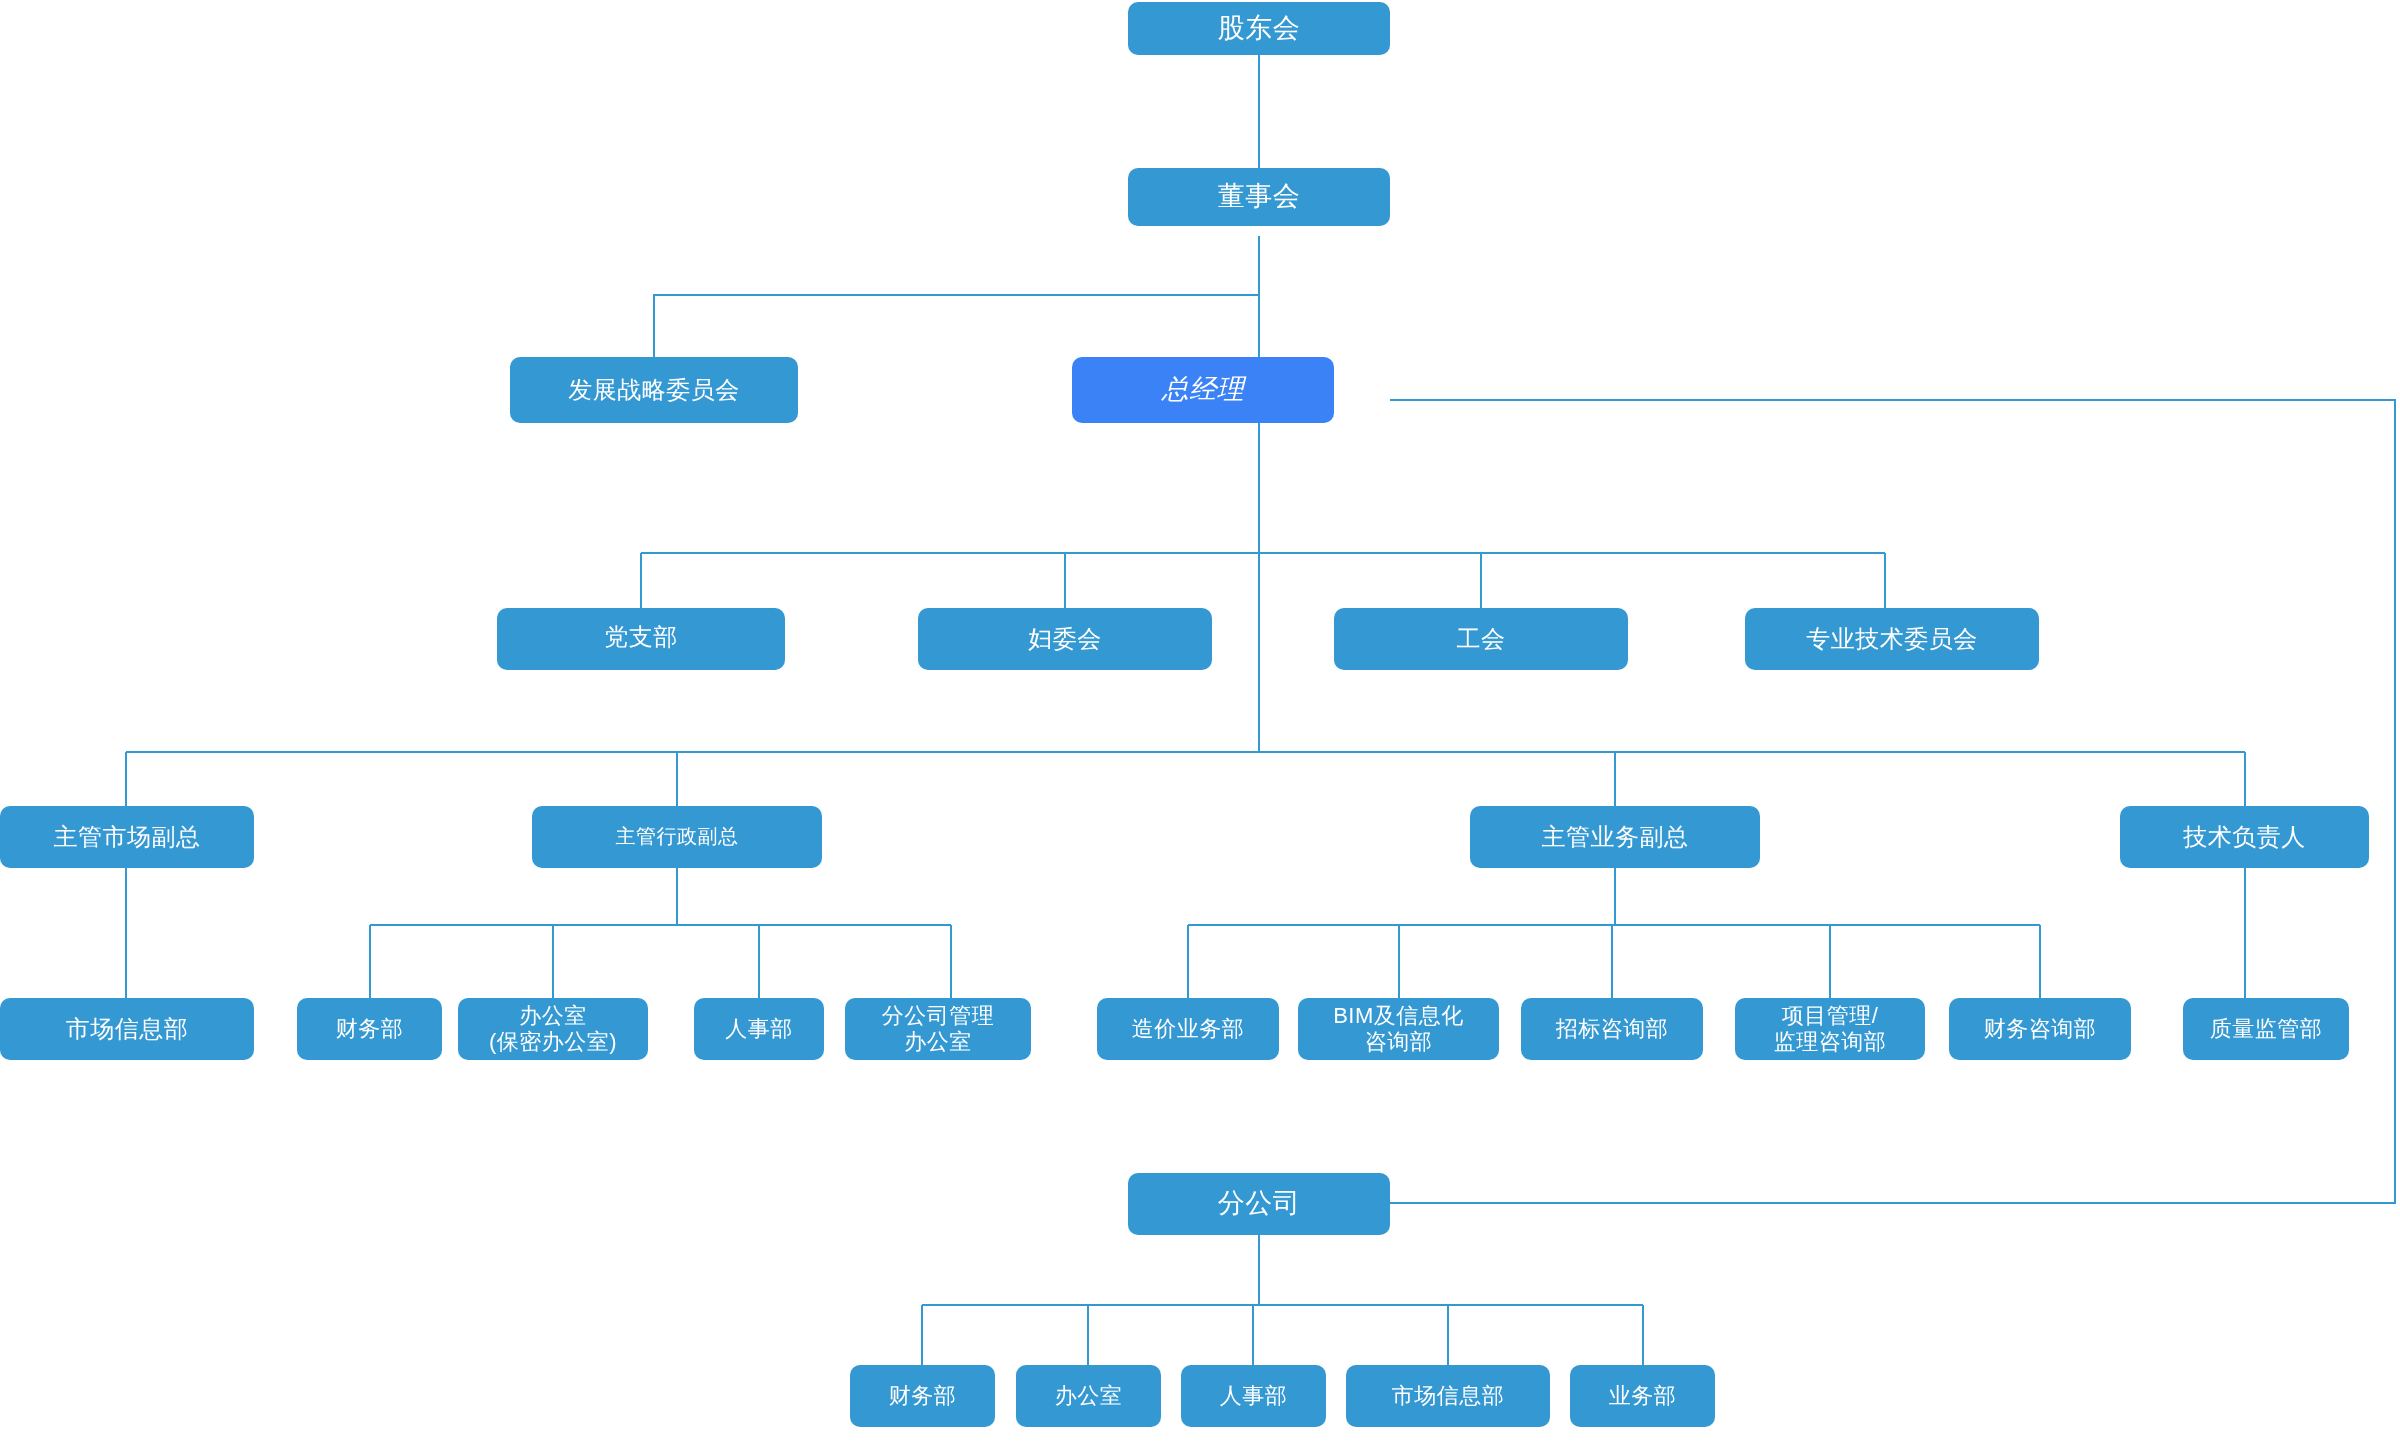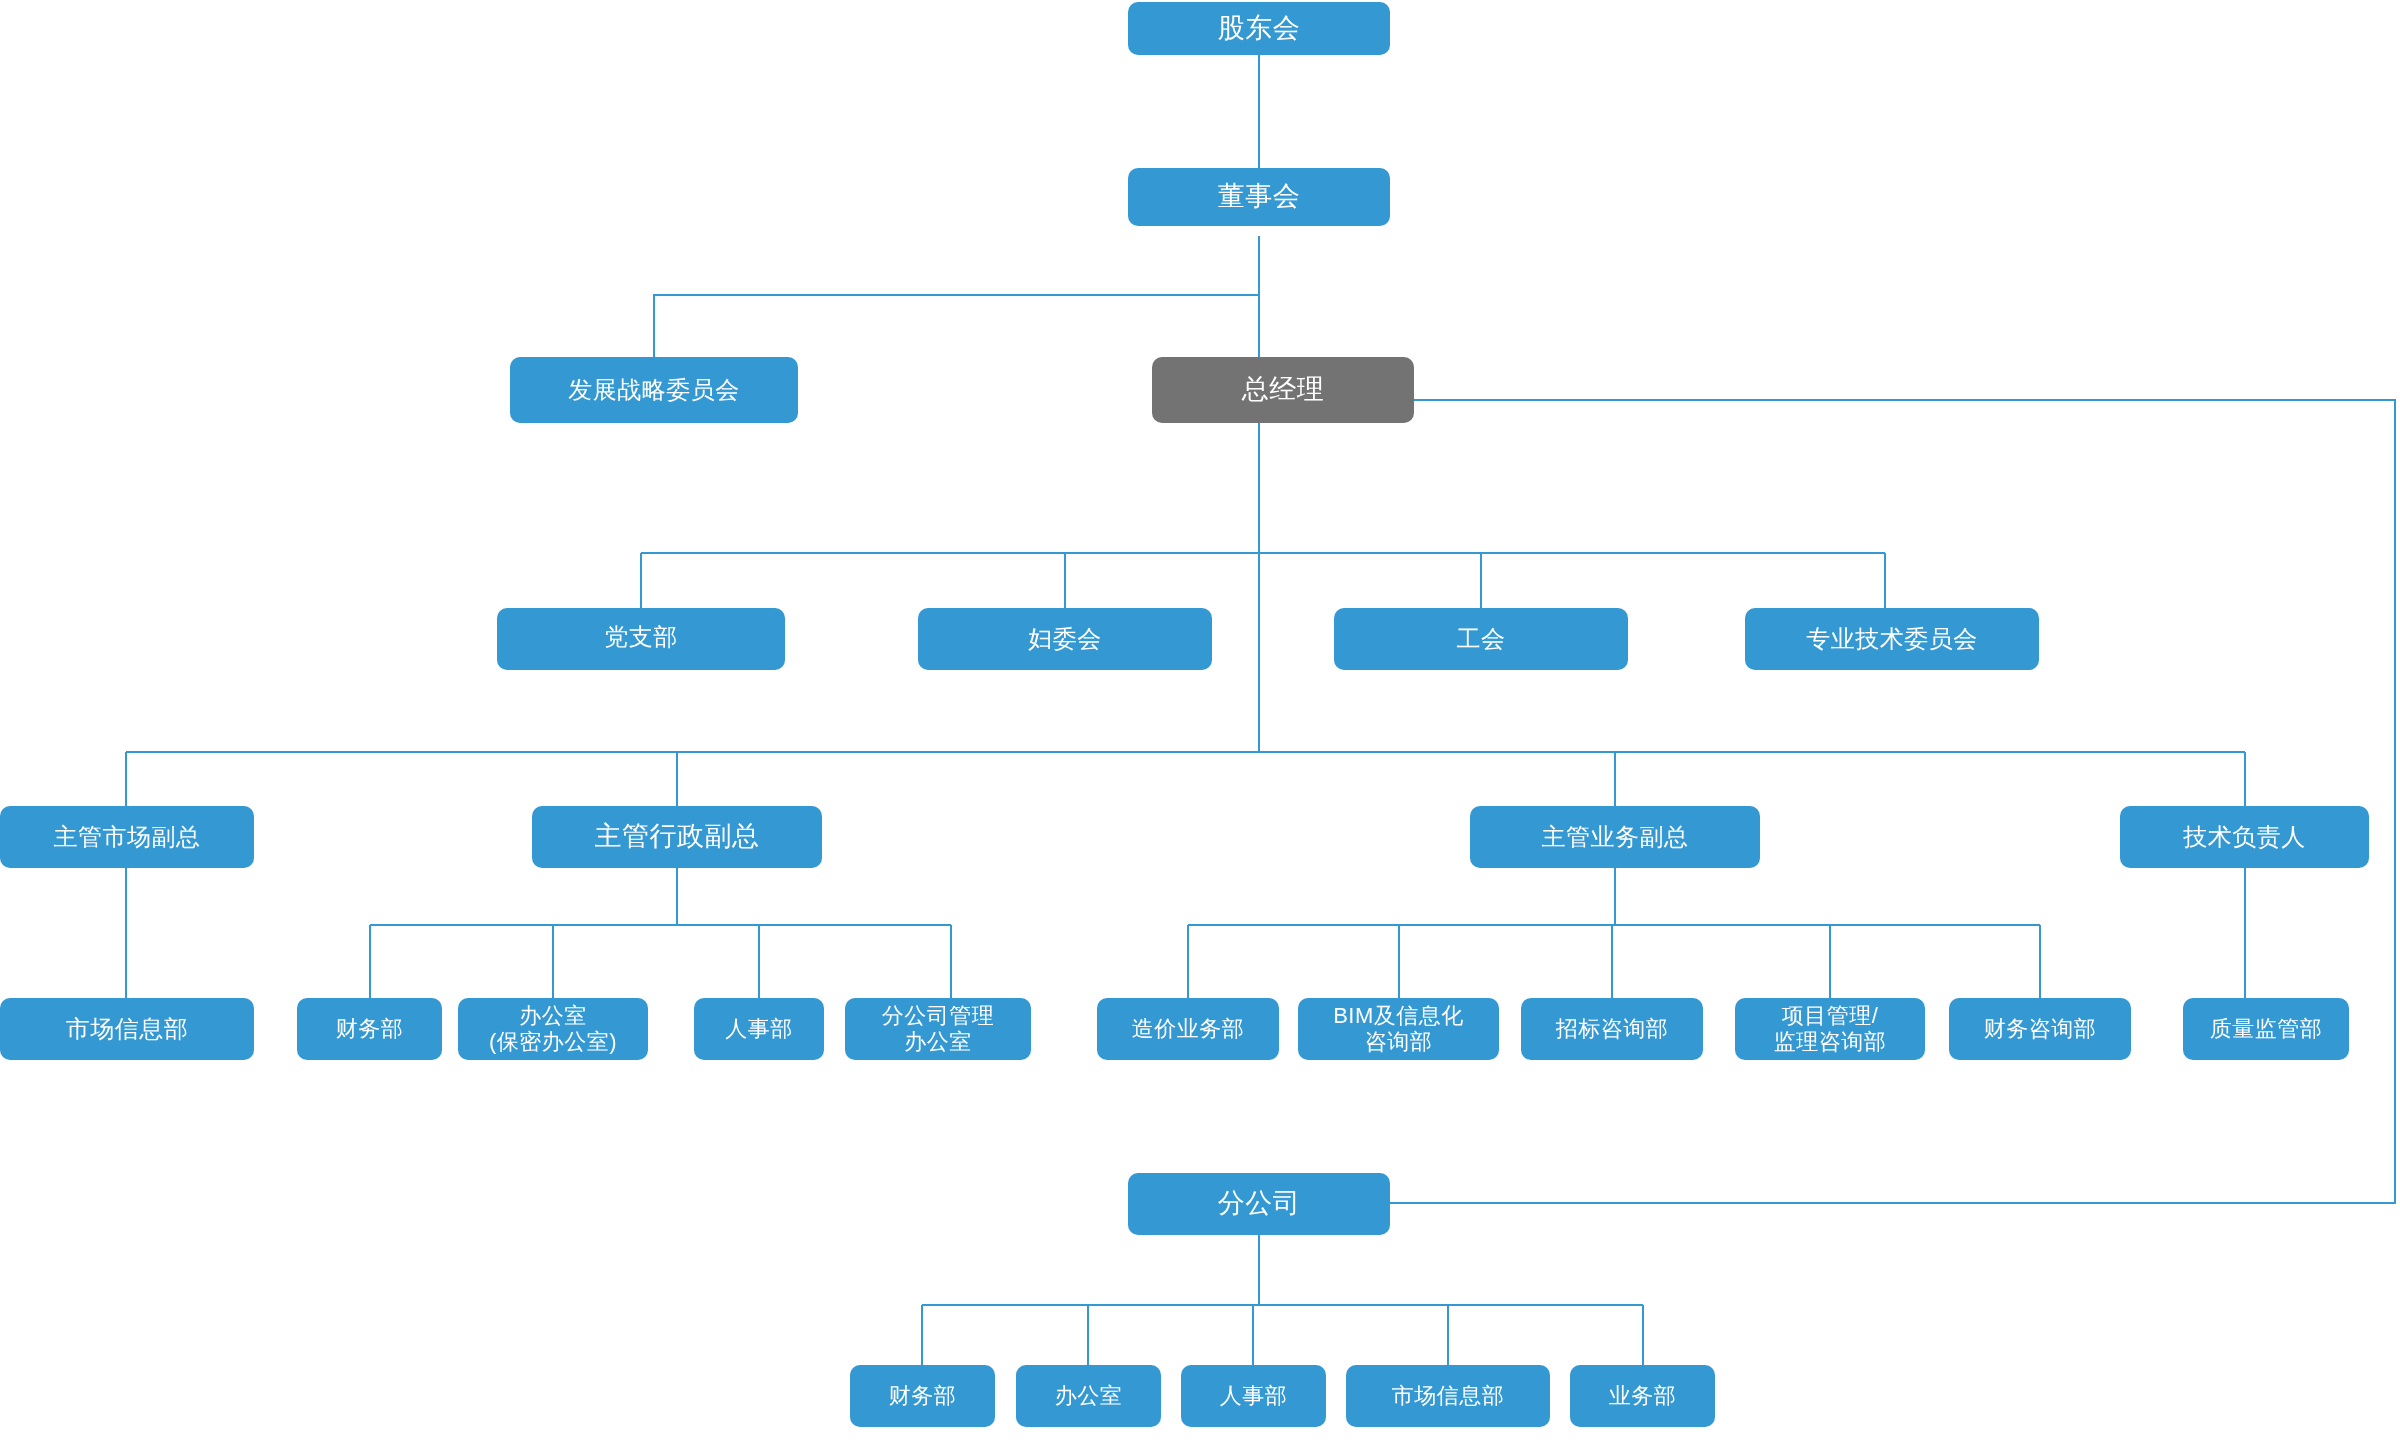--- a/index.html
+++ b/index.html
@@ -82,27 +82,27 @@
       <path d="M922,1305 L922,1365" fill="none" stroke="#3498d2" stroke-width="2"></path>
       <path d="M1088,1305 L1088,1365" fill="none" stroke="#3498d2" stroke-width="2"></path>
       <path d="M1253,1305 L1253,1365" fill="none" stroke="#3498d2" stroke-width="2"></path>
       <path d="M1448,1305 L1448,1365" fill="none" stroke="#3498d2" stroke-width="2"></path>
       <path d="M1643,1305 L1643,1365" fill="none" stroke="#3498d2" stroke-width="2"></path>
     </svg>
   <div id="nodes-layer">
       <div class="node" style="left: 1128px; top: 2px; width: 262px; height: 53px; font-size: 27px; background: rgb(52, 152, 210); color: rgb(255, 255, 255);">股东会</div>
       <div class="node" style="left: 1128px; top: 168px; width: 262px; height: 58px; font-size: 27px; background: rgb(52, 152, 210); color: rgb(255, 255, 255);">董事会</div>
       <div class="node" style="left: 510px; top: 357px; width: 288px; height: 66px; font-size: 24px; background: rgb(52, 152, 210); color: rgb(255, 255, 255);">发展战略委员会</div>
-      <div class="node" style="left: 1152px; top: 357px; width: 262px; height: 66px; font-size: 27px; background: #737373; color: rgb(255, 255, 255);">总经理</div>
+      <div class="node" style="left: 1072px; top: 357px; width: 262px; height: 66px; font-size: 27px; background: #3b82f6; color: rgb(255, 255, 255); font-style: italic;">总经理</div>
       <div class="node" style="left: 497px; top: 608px; width: 288px; height: 62px; font-size: 24px; background: rgb(52, 152, 210); color: rgb(255, 255, 255); font-family: Liberation Mono, monospace;">党支部</div>
       <div class="node" style="left: 918px; top: 608px; width: 294px; height: 62px; font-size: 24px; background: rgb(52, 152, 210); color: rgb(255, 255, 255);">妇委会</div>
       <div class="node" style="left: 1334px; top: 608px; width: 294px; height: 62px; font-size: 24px; background: rgb(52, 152, 210); color: rgb(255, 255, 255);">工会</div>
       <div class="node" style="left: 1745px; top: 608px; width: 294px; height: 62px; font-size: 24px; background: rgb(52, 152, 210); color: rgb(255, 255, 255);">专业技术委员会</div>
       <div class="node" style="left: 0px; top: 806px; width: 254px; height: 62px; font-size: 24px; background: rgb(52, 152, 210); color: rgb(255, 255, 255);">主管市场副总</div>
-      <div class="node" style="left: 532px; top: 806px; width: 290px; height: 62px; font-size: 27px; background: rgb(52, 152, 210); color: rgb(255, 255, 255);">主管行政副总</div>
+      <div class="node" style="left: 532px; top: 806px; width: 290px; height: 62px; font-size: 20px; background: rgb(52, 152, 210); color: rgb(255, 255, 255);">主管行政副总</div>
       <div class="node" style="left: 1470px; top: 806px; width: 290px; height: 62px; font-size: 24px; background: rgb(52, 152, 210); color: rgb(255, 255, 255);">主管业务副总</div>
       <div class="node" style="left: 2120px; top: 806px; width: 249px; height: 62px; font-size: 24px; background: rgb(52, 152, 210); color: rgb(255, 255, 255);">技术负责人</div>
       <div class="node" style="left: 0px; top: 998px; width: 254px; height: 62px; font-size: 24px; background: rgb(52, 152, 210); color: rgb(255, 255, 255);">市场信息部</div>
       <div class="node" style="left: 297px; top: 998px; width: 145px; height: 62px; font-size: 22px; background: rgb(52, 152, 210); color: rgb(255, 255, 255);">财务部</div>
       <div class="node" style="left: 458px; top: 998px; width: 190px; height: 62px; font-size: 22px; background: rgb(52, 152, 210); color: rgb(255, 255, 255);">办公室
 (保密办公室)</div>
       <div class="node" style="left: 694px; top: 998px; width: 130px; height: 62px; font-size: 22px; background: rgb(52, 152, 210); color: rgb(255, 255, 255);">人事部</div>
       <div class="node" style="left: 845px; top: 998px; width: 186px; height: 62px; font-size: 22px; background: rgb(52, 152, 210); color: rgb(255, 255, 255);">分公司管理
 办公室</div>
       <div class="node" style="left: 1097px; top: 998px; width: 182px; height: 62px; font-size: 22px; background: rgb(52, 152, 210); color: rgb(255, 255, 255);">造价业务部</div>

